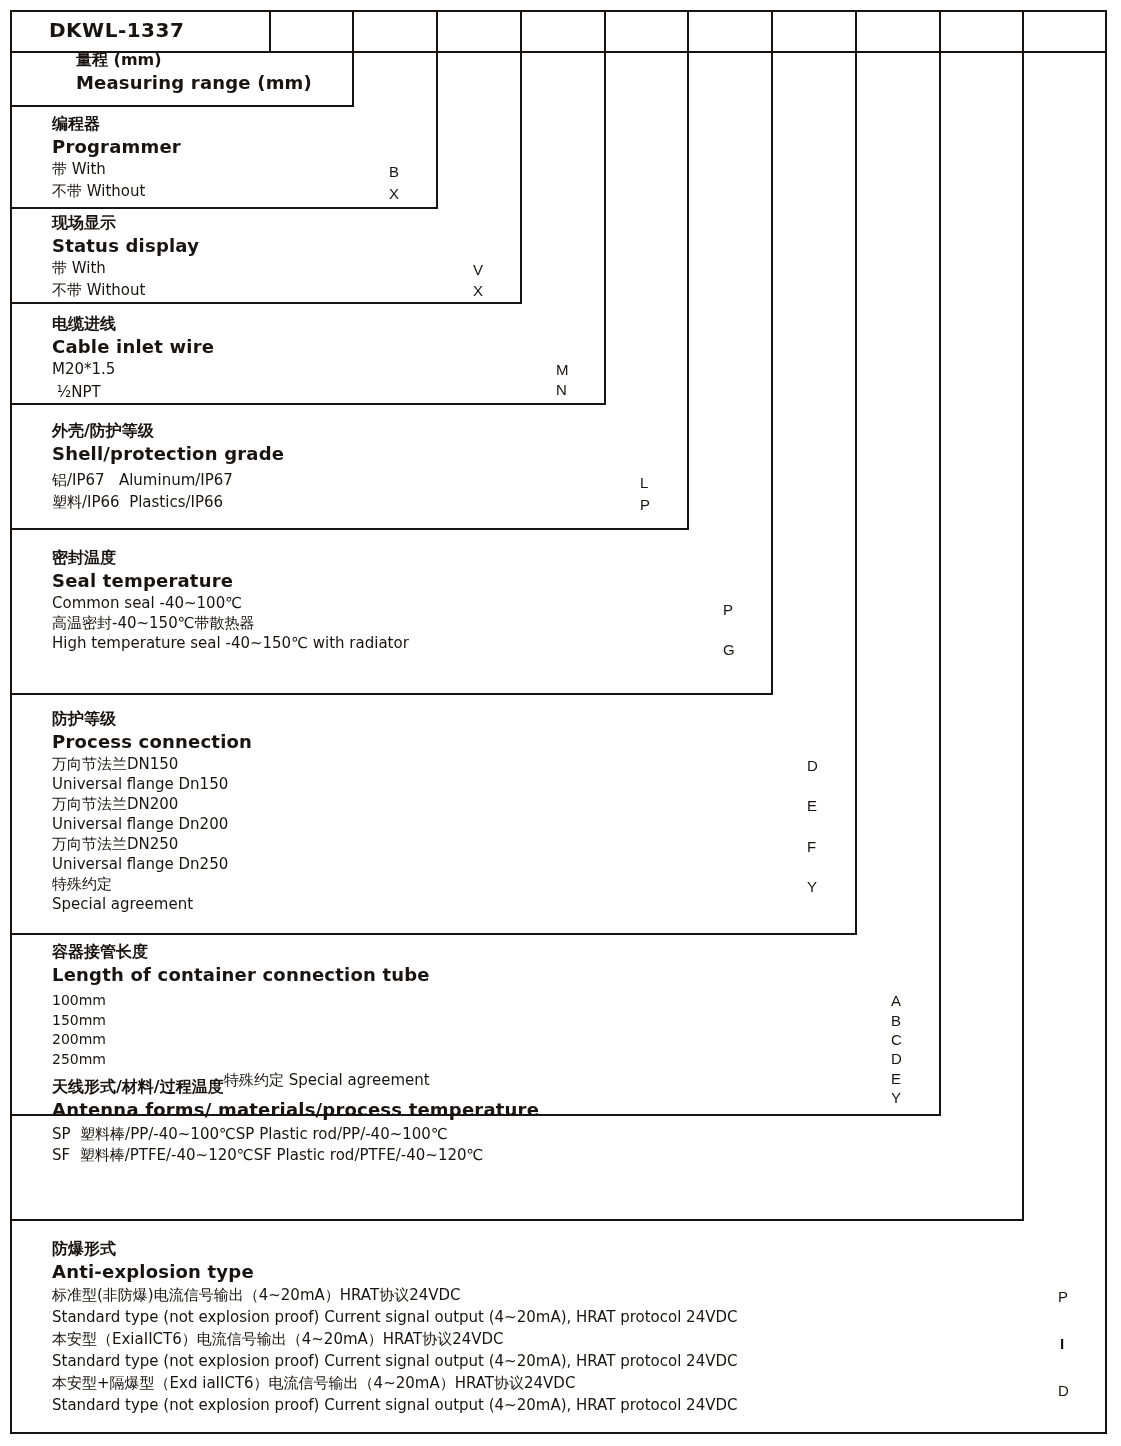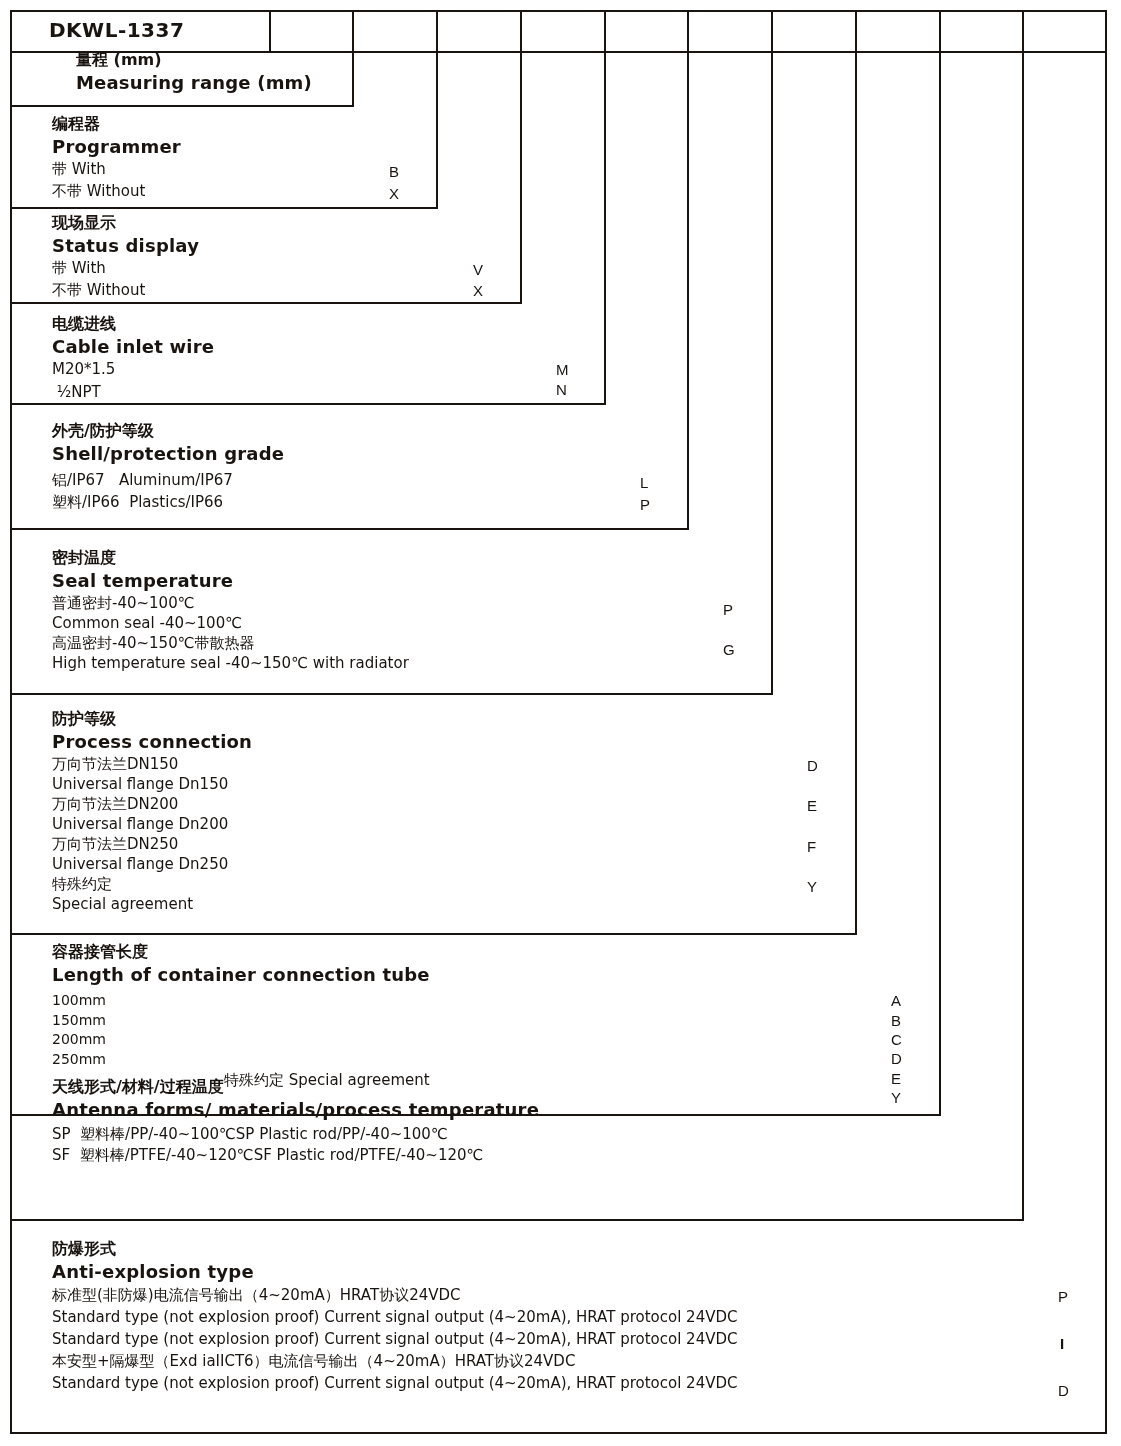--- a/index.html
+++ b/index.html
@@ -90,21 +90,20 @@
   <div class="en-title" style="margin-bottom:4px;">Shell/protection grade</div>
   <div class="opt" style="white-space:pre;">铝/IP67   Aluminum/IP67</div>
   <div class="opt" style="margin-top:2px;white-space:pre;">塑料/IP66  Plastics/IP66</div>
 </div>
 <div class="code" style="left:640px;top:473px;">L</div>
 <div class="code" style="left:640px;top:495px;">P</div>
 
 <div class="section" style="top:547px;">
   <div class="zh-title">密封温度</div>
   <div class="en-title" style="">Seal temperature</div>
-  <div class="opt">普通密封-40~100℃</div>
   <div class="opt">Common seal -40~100℃</div>
   <div class="opt">高温密封-40~150℃带散热器</div>
   <div class="opt">High temperature seal -40~150℃ with radiator</div>
 </div>
 <div class="code" style="left:723px;top:600px;">P</div>
 <div class="code" style="left:723px;top:640px;">G</div>
 
 <div class="section" style="top:708px;">
   <div class="zh-title">防护等级</div>
   <div class="en-title">Process connection</div>
@@ -143,19 +142,20 @@
   <div class="en-title" style="margin-bottom:2px;">Antenna forms/ materials/process temperature</div>
   <div class="opt" style="white-space:pre;">SP  塑料棒/PP/-40~100℃SP Plastic rod/PP/-40~100℃</div>
   <div class="opt" style="margin-top:1px;white-space:pre;">SF  塑料棒/PTFE/-40~120℃SF Plastic rod/PTFE/-40~120℃</div>
 </div>
 
 <div class="section" style="top:1238px;">
   <div class="zh-title">防爆形式</div>
   <div class="en-title">Anti-explosion type</div>
   <div class="opt" style="line-height:22px;">标准型(非防爆)电流信号输出（4~20mA）HRAT协议24VDC</div>
   <div class="opt" style="line-height:22px;">Standard type (not explosion proof) Current signal output (4~20mA), HRAT protocol 24VDC</div>
+  <div class="opt" style="line-height:22px;">本安型（ExiaIICT6）电流信号输出（4~20mA）HRAT协议24VDC</div>
   <div class="opt" style="line-height:22px;">Standard type (not explosion proof) Current signal output (4~20mA), HRAT protocol 24VDC</div>
   <div class="opt" style="line-height:22px;">本安型+隔爆型（Exd iaIICT6）电流信号输出（4~20mA）HRAT协议24VDC</div>
   <div class="opt" style="line-height:22px;">Standard type (not explosion proof) Current signal output (4~20mA), HRAT protocol 24VDC</div>
 </div>
 <div class="code" style="left:1058px;top:1287px;">P</div>
 <div class="code" style="left:1060px;top:1334px;font-weight:bold;">I</div>
 <div class="code" style="left:1058px;top:1381px;">D</div>
 
 </body></html>

